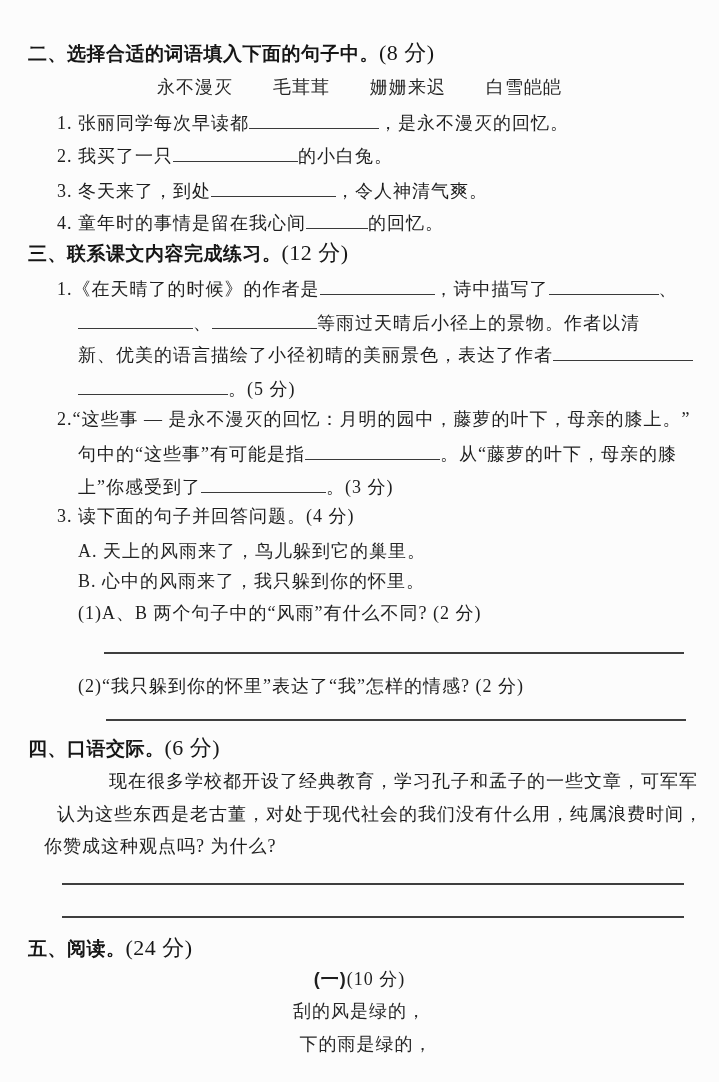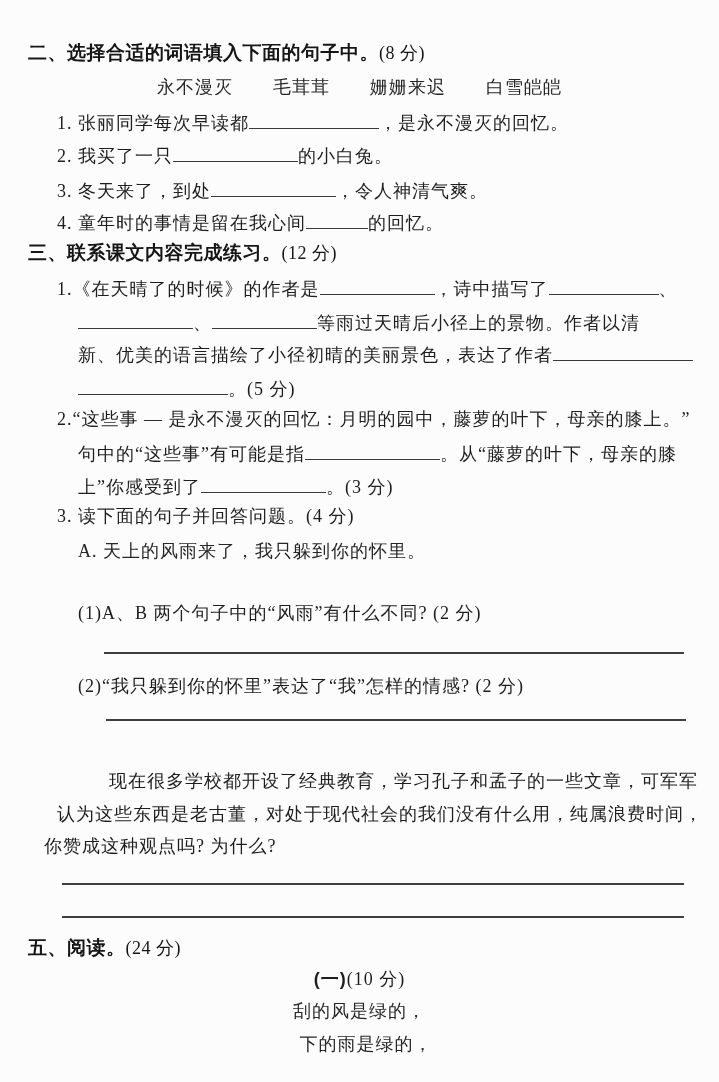--- a/index.html
+++ b/index.html
@@ -25,21 +25,21 @@
   .heading{
     font-family:"Liberation Sans","DejaVu Sans",sans-serif;
     font-weight:700;
     font-size:19px;
     letter-spacing:0.5px;
     color:#161616;
   }
   .heading .score{
     font-family:"Liberation Serif","DejaVu Serif",serif;
     font-weight:400;
-    font-size:18px;
+    font-size:22px;
   }
   .kai{ color:#262626; }
   .blank{
     display:inline-block;
     border-bottom:1.5px solid #3a3a3a;
     height:20px;
     vertical-align:baseline;
   }
   .b62{width:62px}.b105{width:105px}.b110{width:110px}.b115{width:115px}.b125{width:125px}.b130{width:130px}.b135{width:135px}
   .b140{width:140px}.b150{width:150px}
@@ -115,31 +115,37 @@
     <span>句中的“这些事”有可能是指</span><span class="blank b135"></span><span>。从“藤萝的叶下，母亲的膝</span>
   </div>
   <div class="ln" style="top:472px;left:78px;">
     <span>上”你感受到了</span><span class="blank b125"></span><span>。(3 分)</span>
   </div>
 
   <div class="ln" style="top:503px;left:57px;">
     <span>3. 读下面的句子并回答问题。(4 分)</span>
   </div>
   <div class="ln kai" style="top:538px;left:78px;">
-    <span>A. 天上的风雨来了，我只躲到你的怀里。</span>
+    <span>A. 天上的风雨来了，鸟儿躲到它的巢里。</span>
+  </div>
+  <div class="ln kai" style="top:568px;left:78px;">
+    <span>B. 心中的风雨来了，我只躲到你的怀里。</span>
   </div>
   <div class="ln" style="top:600px;left:78px;">
     <span>(1)A、B 两个句子中的“风雨”有什么不同? (2 分)</span>
   </div>
   <div class="rule" style="top:652px;left:104px;width:580px;"></div>
   <div class="ln" style="top:673px;left:78px;">
     <span>(2)“我只躲到你的怀里”表达了“我”怎样的情感? (2 分)</span>
   </div>
   <div class="rule" style="top:719px;left:106px;width:580px;"></div>
 
+  <div class="ln heading" style="top:735px;left:28px;">
+    <span>四、口语交际。</span><span class="score">(6 分)</span>
+  </div>
   <div class="ln" style="top:768px;left:109px;">
     <span>现在很多学校都开设了经典教育，学习孔子和孟子的一些文章，可军军</span>
   </div>
   <div class="ln" style="top:801px;left:57px;">
     <span>认为这些东西是老古董，对处于现代社会的我们没有什么用，纯属浪费时间，</span>
   </div>
   <div class="ln" style="top:833px;left:44px;">
     <span>你赞成这种观点吗? 为什么?</span>
   </div>
   <div class="rule" style="top:883px;left:62px;width:622px;"></div>

